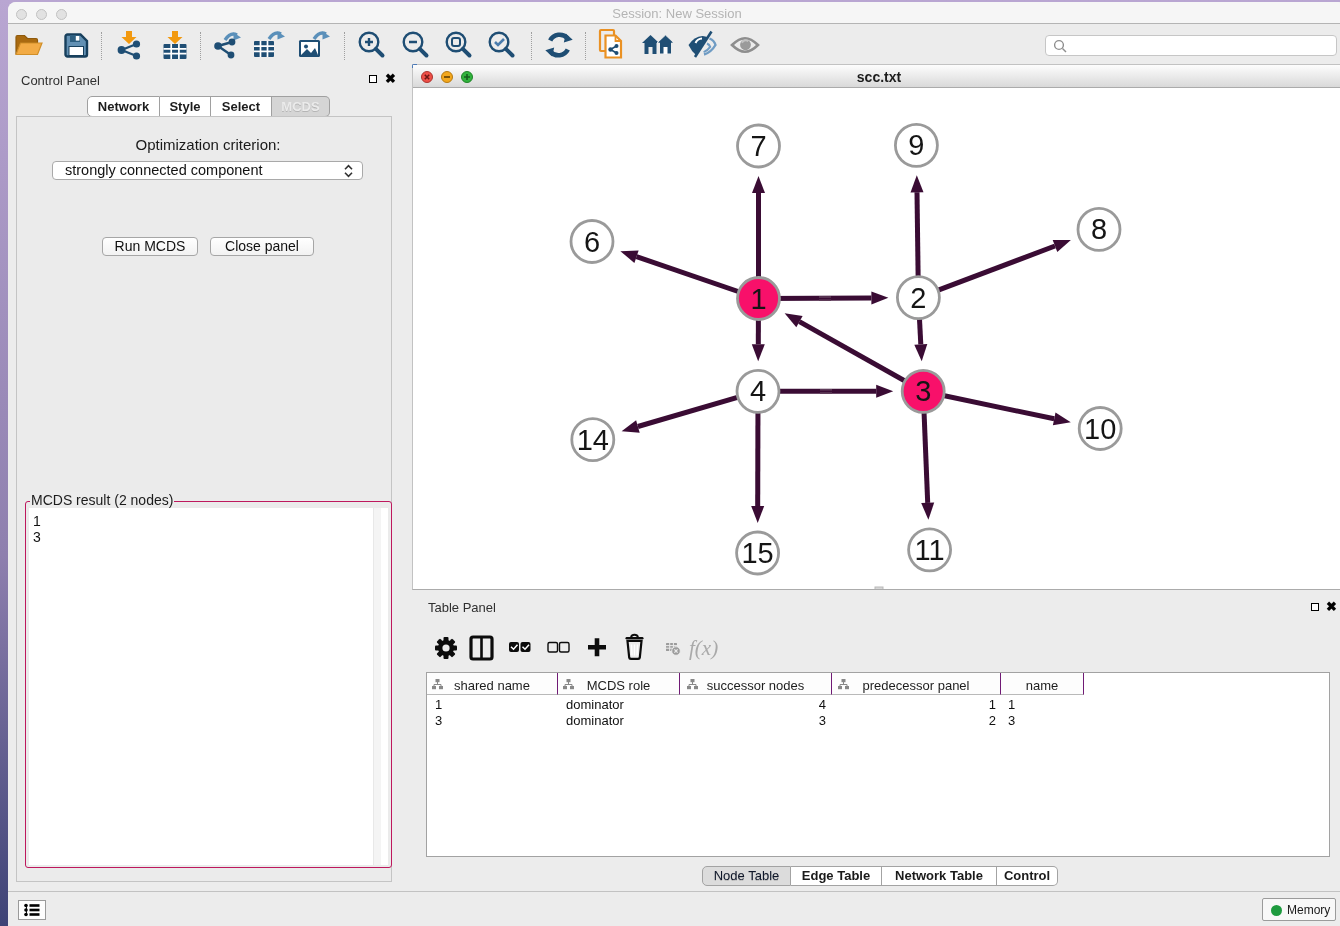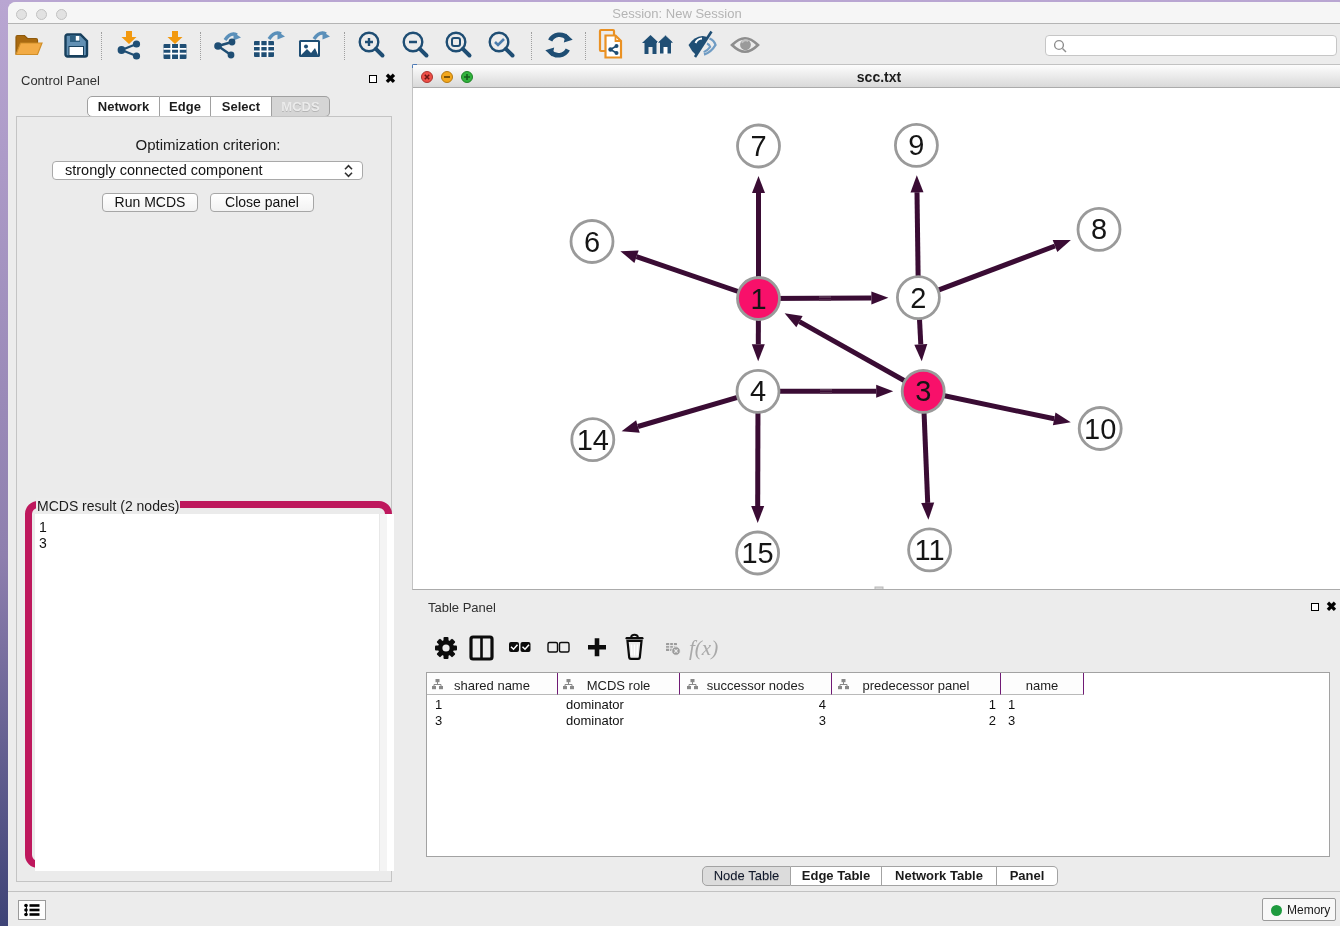--- a/index.html
+++ b/index.html
@@ -23,22 +23,22 @@
 #tabrow { position:absolute; left:79px; top:31px; height:21px; display:flex; }
 .tab { height:21px; border:1px solid #a0a0a0; border-left:none; background:#fff; font-size:13px; font-weight:bold; color:#1c1c1c; text-align:center; line-height:20px; }
 .tab.first { border-left:1px solid #a0a0a0; border-radius:5px 0 0 5px; }
 .tab.last { border-radius:0 5px 5px 0; }
 .tab.sel { background:#d5d5d5; color:#ebebeb; text-shadow:0 1px 0 #b5b5b5; }
 #tabpane { position:absolute; left:8px; top:51px; width:376px; height:766px; background:#ebebeb; border:1px solid #c4c4c4; }
 #optlabel { position:absolute; left:8px; top:71px; width:384px; text-align:center; font-size:15px; color:#1a1a1a; }
 #combo { position:absolute; left:44px; top:96px; width:311px; height:19px; background:#fff; border:1px solid #a9a9a9; border-radius:4px; font-size:14.5px; color:#111; line-height:17px; padding-left:12px; }
 #btnrun { position:absolute; left:94px; top:128px; width:96px; height:19px; }
 #btnclose { position:absolute; left:202px; top:128px; width:104px; height:19px; }
-.mbtn { background:linear-gradient(#ffffff,#f2f2f2); border:1px solid #a6a6a6; border-radius:4px; font-size:14px; color:#111; text-align:center; line-height:17px; }
-#groupbox { position:absolute; left:17px; top:436px; width:367px; height:367px; border:7px solid #be185d; border-radius:13px; }
+.mbtn { background:linear-gradient(#ffffff,#f2f2f2); border:1px solid #a6a6a6; border-radius:4px; font-size:14px; color:#111; text-align:center; line-height:17px;margin-top:44px; }
+#groupbox { position:absolute; left:17px; top:436px; width:367px; height:367px; border:1px solid #be185d; border-radius:3px; }
 #grouplabel { position:absolute; left:4px; top:-10px; background:#ececec; font-size:14px; color:#1c1c1c; padding:0 1px; }
 #resultbox { position:absolute; left:3px; top:6px; width:359px; height:357px; background:#fff; }
 #resultbox .scrl { position:absolute; right:7px; top:0; width:8px; height:100%; background:#f4f4f4; border-left:1px solid #e8e8e8; }
 #resultbox .ln { position:absolute; left:4px; font-size:14px; color:#111; }
 
 #statusbar { position:absolute; left:0; top:889px; width:100%; height:33px; background:#ececec; border-top:1px solid #c2c2c2; }
 #listbtn { position:absolute; left:10px; top:8px; width:28px; height:20px; background:#fdfdfd; border:1px solid #9a9a9a; }
 #membtn { position:absolute; left:1254px; top:6px; width:74px; height:23px; background:#f8f8f8; border:1px solid #9b9b9b; border-radius:2px; font-size:12px; color:#1a1a1a; }
 #membtn .dot { position:absolute; left:8px; top:6px; width:11px; height:11px; border-radius:50%; background:#1e9b3f; }
 #membtn .txt { position:absolute; left:24px; top:4px; }
@@ -223,21 +223,21 @@
         <path d="M9.5 9.5 L13 13" stroke="#8e8e8e" stroke-width="1.4"></path>
       </svg>
     </div>
   </div>
   <div id="cpanel">
     <div id="cphead">Control Panel</div>
     <div id="cpfloat"></div>
     <div id="cpclose">✖</div>
     <div id="tabrow">
       <div class="tab first" style="width:73px">Network</div>
-      <div class="tab" style="width:51px">Edge</div>
+      <div class="tab" style="width:51px">Style</div>
       <div class="tab" style="width:61px">Select</div>
       <div class="tab last sel" style="width:58px">MCDS</div>
     </div>
     <div id="tabpane"></div>
     <div id="combo">strongly connected component
       <svg style="position:absolute;right:8px;top:2px" width="11" height="14" viewBox="0 0 11 14">
         <path d="M2 5.2 L5.5 1.6 L9 5.2" fill="none" stroke="#333" stroke-width="1.6"></path>
         <path d="M2 8.8 L5.5 12.4 L9 8.8" fill="none" stroke="#333" stroke-width="1.6"></path>
       </svg>
     </div>
@@ -427,21 +427,21 @@
       <div class="td" style="left:8px;top:40px">3</div>
       <div class="td" style="left:139px;top:40px">dominator</div>
       <div class="td" style="left:253px;top:40px;width:146px;text-align:right">3</div>
       <div class="td" style="left:405px;top:40px;width:164px;text-align:right">2</div>
       <div class="td" style="left:581px;top:40px">3</div>
     </div>
     <div id="btabs">
       <div class="btab first sel" style="width:89px">Node Table</div>
       <div class="btab" style="width:91px">Edge Table</div>
       <div class="btab" style="width:115px">Network Table</div>
-      <div class="btab last" style="width:61px">Panel</div>
+      <div class="btab last" style="width:61px">Control</div>
     </div>
   </div>
   <div id="statusbar">
     <div id="listbtn">
       <svg width="26" height="18" viewBox="0 0 26 18">
         <circle cx="7" cy="4.5" r="1.8" fill="#000"></circle>
           <circle cx="7" cy="9" r="1.8" fill="#000"></circle>
           <circle cx="7" cy="13.5" r="1.8" fill="#000"></circle>
         <rect x="7" y="5" width="0.9" height="8" fill="#000"></rect>
         <rect x="10.5" y="3.2" width="10" height="2.6" fill="#000"></rect>

